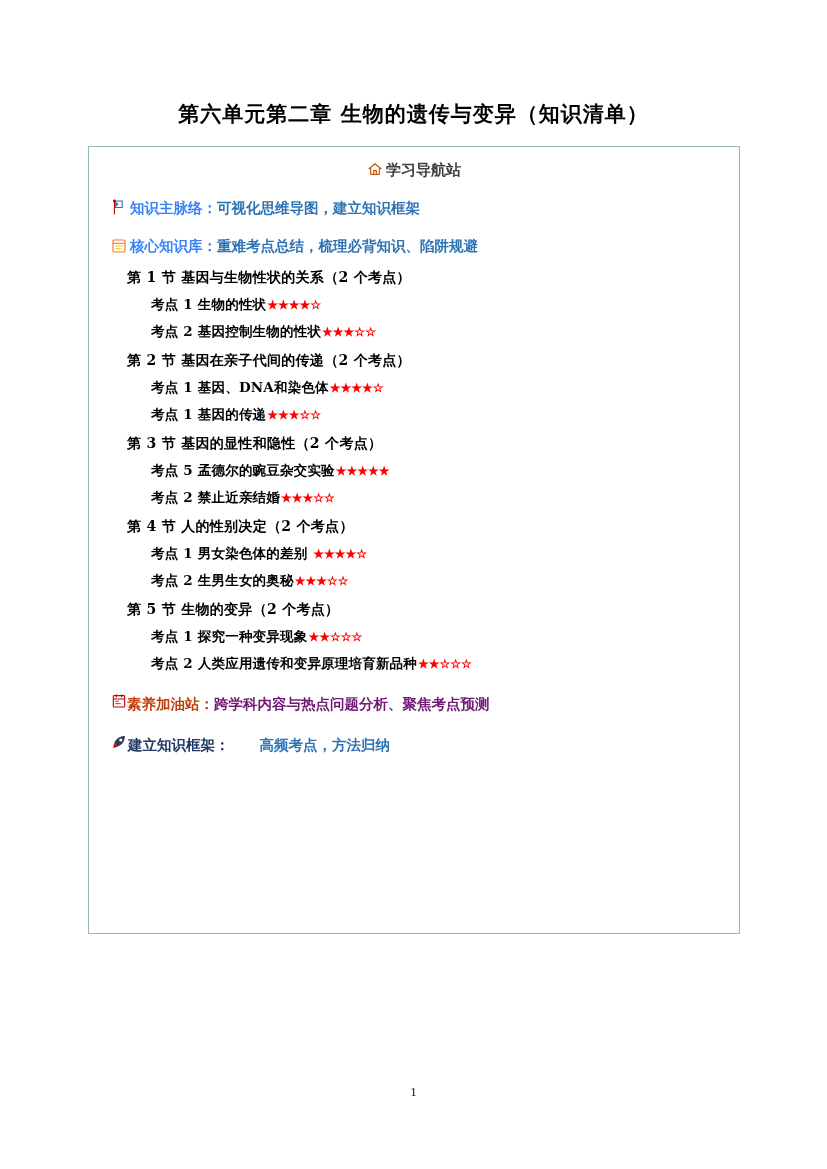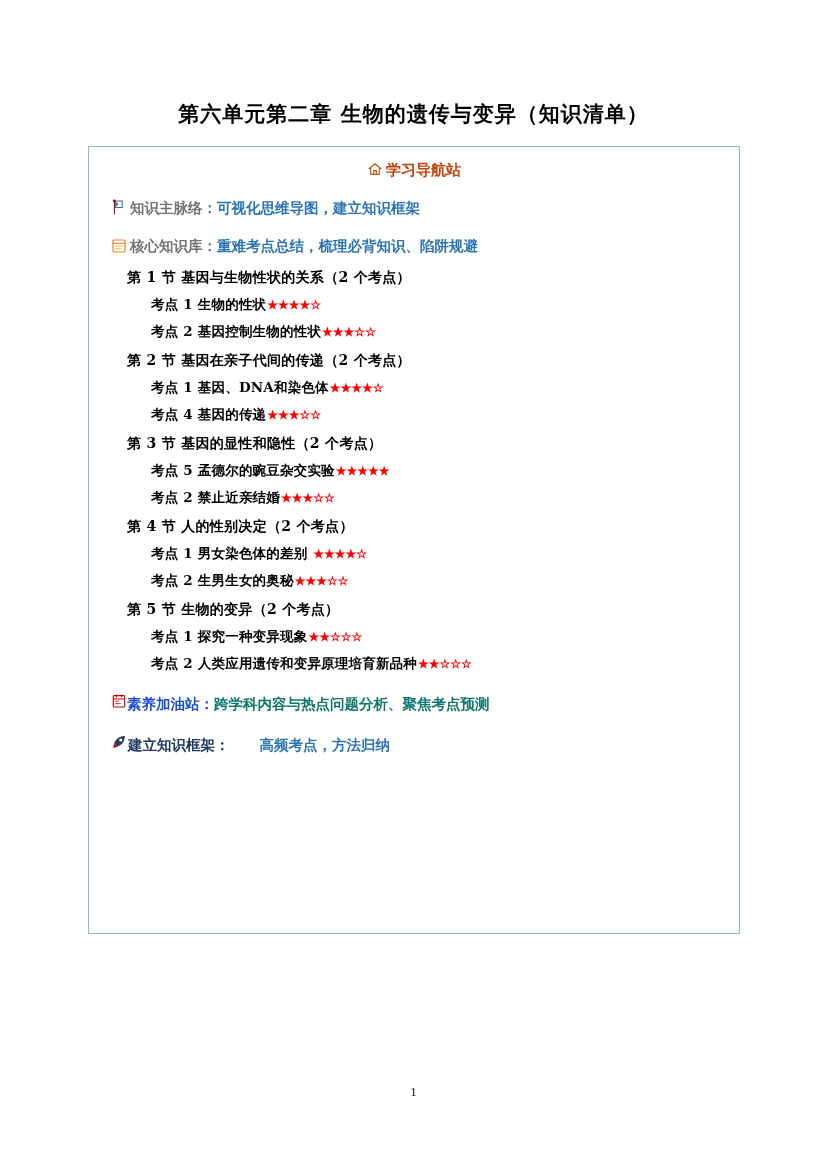--- a/index.html
+++ b/index.html
@@ -40,21 +40,21 @@
     width: 652px;
     height: 788px;
     border: 1px solid #8fbfa8;
     box-sizing: border-box;
     background: #ffffff;
   }
   .nav-header {
     text-align: center;
     margin-top: 14px;
     font-size: 15px;
-    color: #c2410c;
+    color: #404040;
     font-family: "DejaVu Serif", serif;
     font-weight: bold;
   }
   .nav-header .home-icon {
     display: inline-block;
     vertical-align: -2px;
     margin-right: 3px;
   }
   .section-line {
     margin: 18px 0 0 22px;
@@ -63,21 +63,21 @@
     font-weight: bold;
     color: #1f3864;
     white-space: nowrap;
   }
   .section-line .icon {
     display: inline-block;
     vertical-align: -3px;
     margin-right: 3px;
   }
   .section-line .label {
-    color: #737373;
+    color: #3b82f6;
   }
   .section-line .desc {
     color: #2e74b5;
     font-family: "DejaVu Serif", serif;
     font-weight: bold;
   }
   .list {
     margin: 12px 0 0 0;
     padding: 0;
     list-style: none;
@@ -172,21 +172,21 @@
     </div>
 
     <div class="list">
 
       <div class="sec-title">第 1 节   基因与生物性状的关系（2 个考点）</div>
       <div class="point"><span>考点 1 生物的性状</span><span class="stars">★★★★☆</span></div>
       <div class="point"><span>考点 2 基因控制生物的性状</span><span class="stars">★★★☆☆</span></div>
 
       <div class="sec-title">第 2 节   基因在亲子代间的传递（2 个考点）</div>
       <div class="point"><span>考点 1  基因、DNA和染色体</span><span class="stars">★★★★☆</span></div>
-      <div class="point"><span>考点 4 基因的传递</span><span class="stars">★★★☆☆</span></div>
+      <div class="point"><span>考点 1 基因的传递</span><span class="stars">★★★☆☆</span></div>
 
       <div class="sec-title">第 3 节   基因的显性和隐性（2 个考点）</div>
       <div class="point"><span>考点 5  孟德尔的豌豆杂交实验</span><span class="stars">★★★★★</span></div>
       <div class="point"><span>考点 2 禁止近亲结婚</span><span class="stars">★★★☆☆</span></div>
 
       <div class="sec-title">第 4 节   人的性别决定（2 个考点）</div>
       <div class="point"><span>考点 1  男女染色体的差别 </span><span class="stars">★★★★☆</span></div>
       <div class="point"><span>考点 2 生男生女的奥秘</span><span class="stars">★★★☆☆</span></div>
 
       <div class="sec-title">第 5 节   生物的变异（2 个考点）</div>
@@ -197,21 +197,21 @@
 
 
     <div class="footer-line">
       <span class="icon icon-svg">
         <svg width="16" height="16" viewBox="0 0 24 24" fill="none">
           <rect x="3.5" y="4" width="17" height="17" rx="1.2" fill="#ffffff" stroke="#c00000" stroke-width="1.7"></rect>
           <path d="M3.5 9 H20.5" stroke="#c00000" stroke-width="1.5"></path>
           <path d="M7 12.5 H11 M7 16 H14" stroke="#c00000" stroke-width="1.3" stroke-linecap="round"></path>
           <path d="M8 2.5 V6 M16 2.5 V6" stroke="#c00000" stroke-width="1.6" stroke-linecap="round"></path>
         </svg>
-      </span><span style="color:#1d4ed8;">素养加油站：</span><span style="color:#0f766e;text-align:right;">跨学科内容与热点问题分析、聚焦考点预测</span>
+      </span><span style="color:#c2410c;">素养加油站：</span><span style="color:#701a75;text-align:right;">跨学科内容与热点问题分析、聚焦考点预测</span>
     </div>
 
     <div class="footer-line">
       <span class="icon icon-svg">
         <svg width="17" height="16" viewBox="0 0 24 24" fill="none">
           <path d="M4 14 C7 6 13 3 20 3 C20 10 17 16 9 19 Z" fill="#2e3a59"></path>
           <circle cx="14" cy="9" r="2.4" fill="#ffffff"></circle>
           <path d="M4 14 L2.5 21 L9 19" fill="#c00000"></path>
         </svg>
       </span><span style="color:#1f3864;">建立知识框架：</span><span style="color:#2e74b5;margin-left:30px;">高频考点，方法归纳</span>

